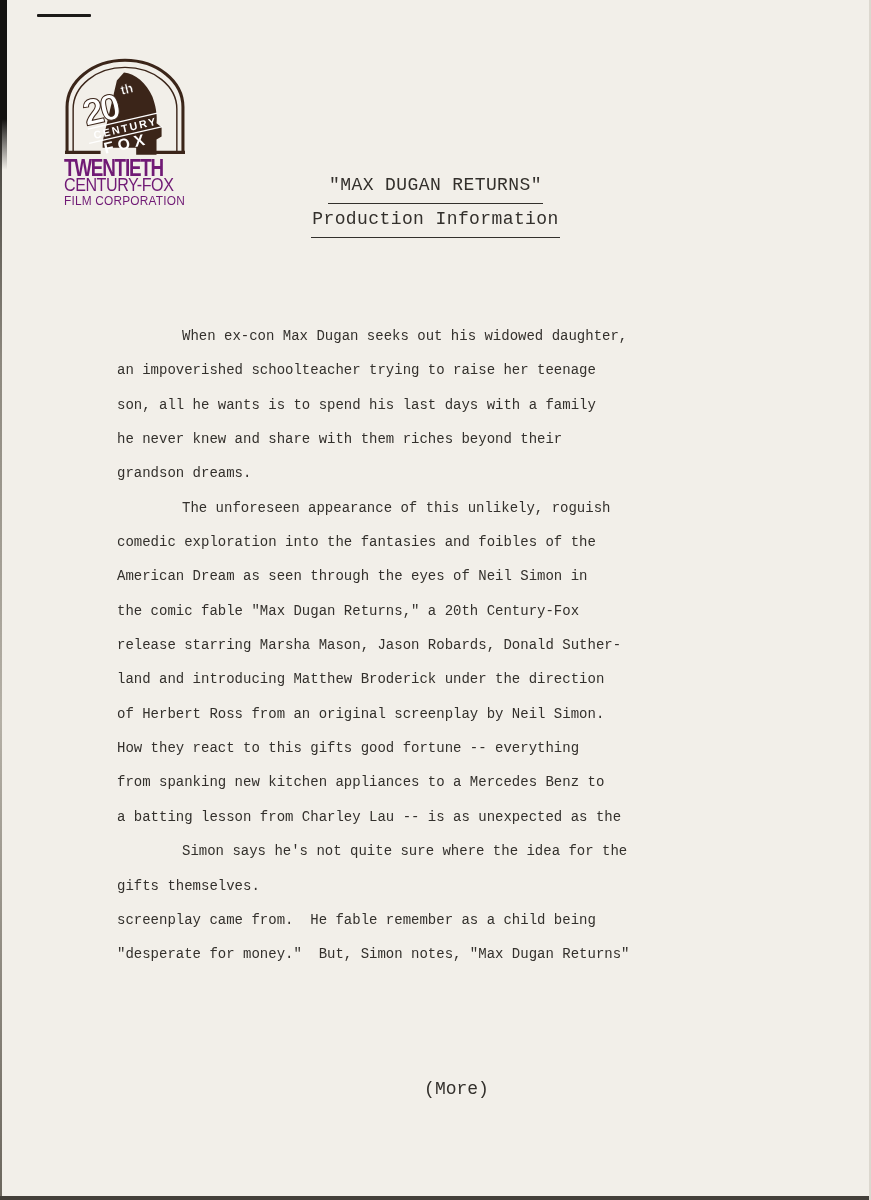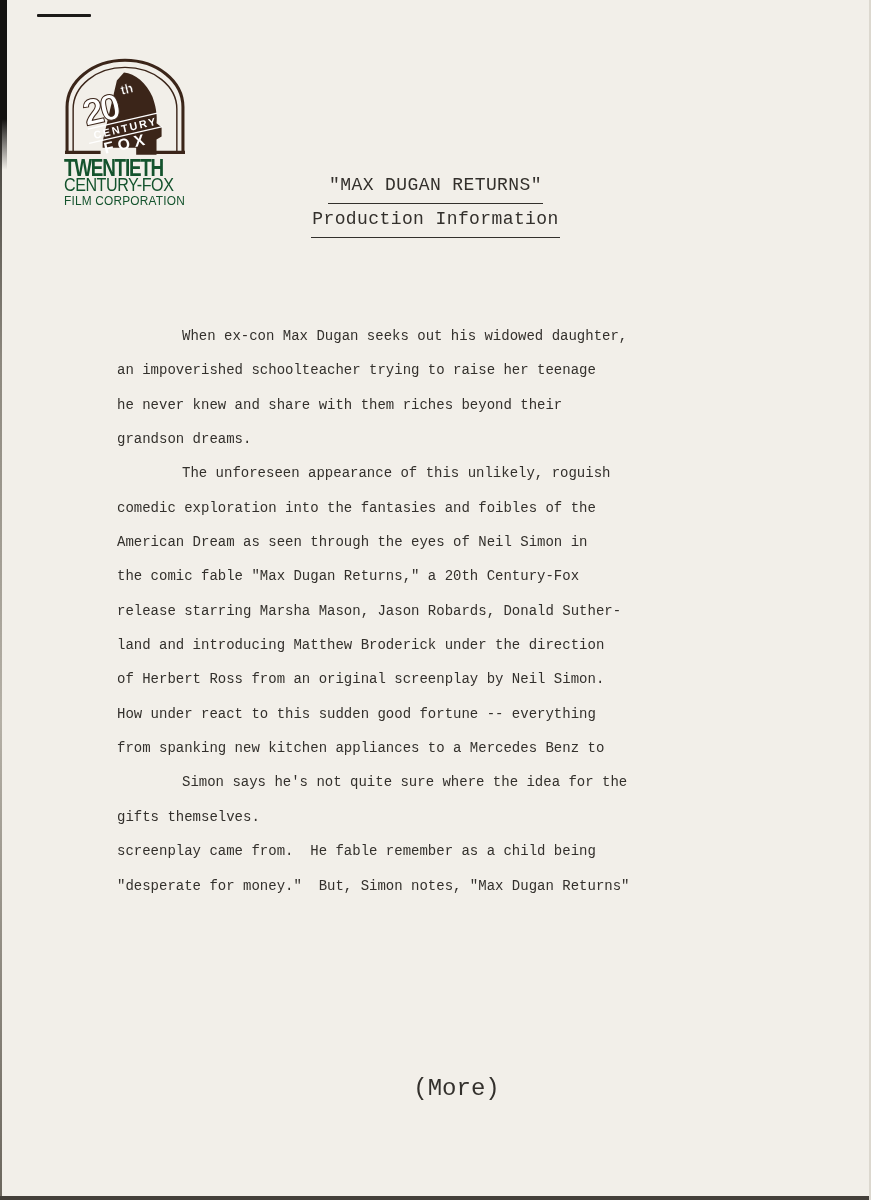--- a/index.html
+++ b/index.html
@@ -16,37 +16,37 @@
     background:linear-gradient(to bottom,#141210 0%,#141210 70%,rgba(20,18,16,0) 100%);}
   .edge-left{position:absolute;left:0;top:0;width:2px;height:1200px;
     background:linear-gradient(to bottom,#1a1815 0%,#8d887e 30%,#b5b0a6 60%,#6b665d 100%);}
   .edge-bottom{position:absolute;left:0;bottom:0;width:871px;height:4px;background:#44403a;}
   .edge-right{position:absolute;right:0;top:0;width:2px;height:1200px;background:#dcd8cf;}
   .corner-dash{position:absolute;left:37px;top:14px;width:54px;height:3px;background:#1c1a18;border-radius:1px;}
 
   
   .logo-block{position:absolute;left:64px;top:56px;width:135px;}
   .logo-arch{display:block;}
-  .wordmark{font-family:"Liberation Sans","DejaVu Sans",sans-serif;color:#14532d;margin-top:3px;}
+  .wordmark{font-family:"Liberation Sans","DejaVu Sans",sans-serif;color:#701a75;margin-top:3px;}
   .wm1{font-size:23px;font-weight:600;letter-spacing:-1.5px;transform:scaleX(0.82);transform-origin:left;line-height:19px;}
   .wm2{font-size:17.5px;font-weight:500;letter-spacing:-0.5px;transform:scaleX(0.92);transform-origin:left;line-height:15px;}
   .wm3{font-size:12.5px;font-weight:500;letter-spacing:0.2px;transform:scaleX(0.95);transform-origin:left;line-height:13px;margin-top:2px;}
 
   
   .title-block{position:absolute;left:0;top:168px;width:871px;text-align:center;line-height:34px;font-size:18px;}
   .title-line{display:inline-block;border-bottom:1.8px solid #33302c;padding:0 1px 0.5px 1px;letter-spacing:0.4px;white-space:pre;}
   .title-row{height:34px;}
 
   
   .body-block{position:absolute;left:117px;top:291px;width:700px;font-size:14px;line-height:34.35px;margin-top:28px;}
   .line{white-space:pre;}
   .line.indent{padding-left:65px;}
 
   
-  .more-line{position:absolute;left:0;top:1072px;width:871px;text-align:center;text-indent:42px;font-size:24px;line-height:34px;}
+  .more-line{position:absolute;left:0;top:1072px;width:871px;text-align:center;text-indent:42px;font-size:18px;line-height:34px;}
 </style>
 </head>
 <body>
 
 <div class="page">
 
   <div class="edge-left"></div>
   <div class="edge-left-top"></div>
   <div class="edge-bottom"></div>
   <div class="edge-right"></div>
@@ -80,31 +80,33 @@
   </div>
 
   <div class="title-block">
     <div class="title-row"><span class="title-line">"MAX DUGAN RETURNS"</span></div>
     <div class="title-row"><span class="title-line">Production Information</span></div>
   </div>
 
   <div class="body-block">
       <div class="line indent">When ex-con Max Dugan seeks out his widowed daughter,</div>
       <div class="line">an impoverished schoolteacher trying to raise her teenage</div>
+      <div class="line">son, all he wants is to spend his last days with a family</div>
       <div class="line">he never knew and share with them riches beyond their</div>
       <div class="line">grandson dreams.</div>
       <div class="line indent">The unforeseen appearance of this unlikely, roguish</div>
       <div class="line">comedic exploration into the fantasies and foibles of the</div>
       <div class="line">American Dream as seen through the eyes of Neil Simon in</div>
       <div class="line">the comic fable "Max Dugan Returns," a 20th Century-Fox</div>
       <div class="line">release starring Marsha Mason, Jason Robards, Donald Suther-</div>
       <div class="line">land and introducing Matthew Broderick under the direction</div>
       <div class="line">of Herbert Ross from an original screenplay by Neil Simon.</div>
-      <div class="line">How under react to this sudden good fortune -- everything</div>
+      <div class="line">How they react to this gifts good fortune -- everything</div>
       <div class="line">from spanking new kitchen appliances to a Mercedes Benz to</div>
+      <div class="line">a batting lesson from Charley Lau -- is as unexpected as the</div>
       <div class="line indent">Simon says he's not quite sure where the idea for the</div>
       <div class="line">gifts themselves.</div>
       <div class="line">screenplay came from.  He fable remember as a child being</div>
       <div class="line">"desperate for money."  But, Simon notes, "Max Dugan Returns"</div>
     </div>
 
   <div class="more-line">(More)</div>
 
 </div>
 

